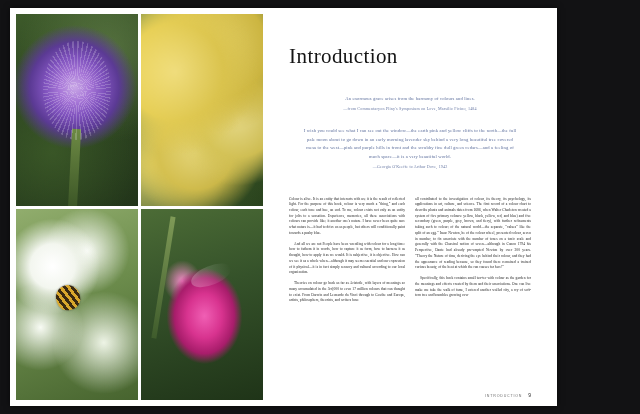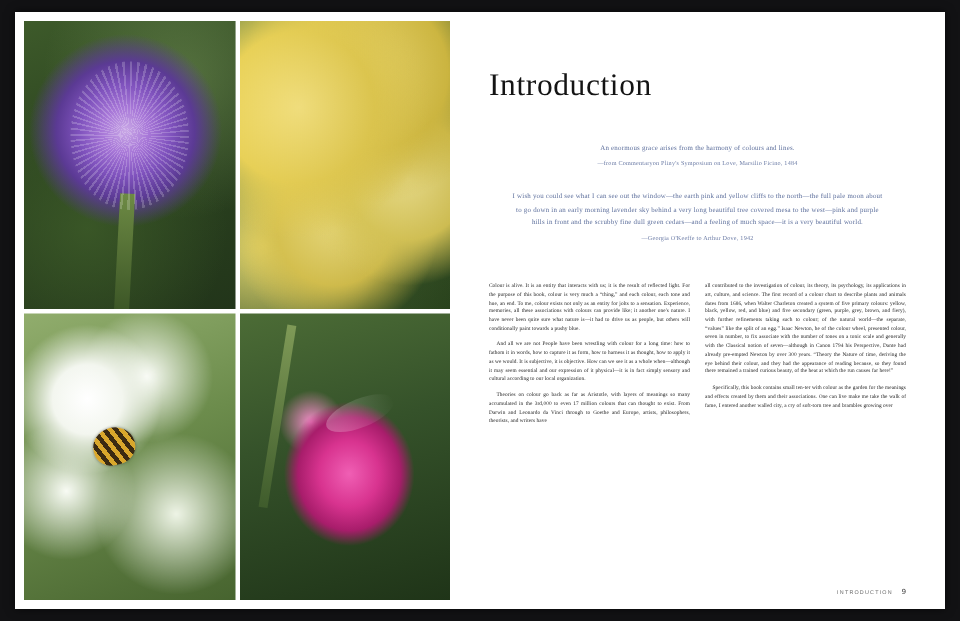--- a/index.html
+++ b/index.html
@@ -16,21 +16,21 @@
   .spread {
     position: relative;
     width: 640px;
     height: 414px;
     background: #121214;
     box-sizing: border-box;
     padding: 8px 10px;
   }
   .pages {
     position: relative;
-    width: 620px;
+    width: 547px;
     height: 398px;
     display: flex;
     background: #14b8a6;
     box-shadow: 0 0 6px rgba(0,0,0,0.6);
   }
 
   
   .page-left {
     position: relative;
     width: 294px;

